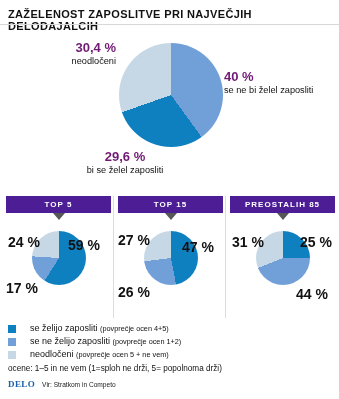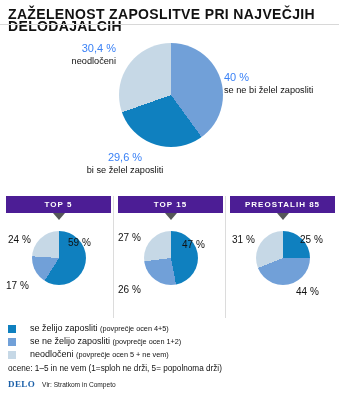--- a/index.html
+++ b/index.html
@@ -6,33 +6,33 @@
   body{
     width:339px;height:399px;
     background:#ffffff;
     font-family:"Liberation Sans", sans-serif;
     color:#1a1a1a;
     overflow:hidden;
     position:relative;
   }
   .title{
     position:absolute;left:8px;top:8px;right:6px;
-    font-size:14px;font-weight:bold;letter-spacing:0.35px;
+    font-size:11px;font-weight:bold;letter-spacing:0.35px;
     color:#111;line-height:12px;
   }
   .title-rule{
     position:absolute;left:0;top:24px;width:339px;height:1px;background:#d8d8d8;
   }
 
   
   .main-pie-wrap{position:absolute;left:119px;top:43px;width:104px;height:104px;}
   .pie{width:100%;height:100%;border-radius:50%;display:block;}
 
   .lbl{position:absolute;}
-  .lbl .pct{font-weight:normal;font-size:11px;line-height:14px;color:#3b82f6;}
+  .lbl .pct{font-weight:bold;font-size:13px;line-height:14px;color:#701a75;}
   .lbl .cap{font-size:9.2px;line-height:12px;color:#111;}
 
   .lbl-neodloceni{left:6px;top:41px;width:110px;text-align:right;}
   .lbl-nebi{left:224px;top:70px;width:112px;text-align:left;}
   .lbl-bi{left:58px;top:150px;width:134px;text-align:center;}
 
   
   .panels{position:absolute;left:0;top:196px;width:339px;height:122px;}
   .panel{position:absolute;top:0;height:122px;}
   .panel.p1{left:6px;width:105px;}
@@ -52,21 +52,21 @@
   }
   .tab-point{
     position:absolute;left:50%;top:17px;margin-left:-6px;
     width:0;height:0;border-left:6px solid transparent;border-right:6px solid transparent;
     border-top:7px solid #555759;
   }
 
   .mini-wrap{position:absolute;left:50%;top:35px;margin-left:-27px;width:54px;height:54px;}
   .mini{width:100%;height:100%;border-radius:50%;display:block;}
 
-  .mlbl{position:absolute;font-weight:normal;font-size:10px;color:#111;white-space:nowrap;}
+  .mlbl{position:absolute;font-weight:bold;font-size:14px;color:#111;white-space:nowrap;}
 
   
   .legend{position:absolute;left:8px;top:322px;width:330px;}
   .lrow{display:flex;align-items:center;height:13px;}
   .sw{width:8px;height:8px;margin-right:6px;flex:0 0 auto;}
   .ltxt{font-size:9px;color:#111;line-height:15px;margin-left:8px;}
   .ltxt .sub{font-size:7.3px;}
 
   .scale-note{
     position:absolute;left:8px;top:364px;font-size:8.2px;color:#111;white-space:nowrap;text-align:right;

